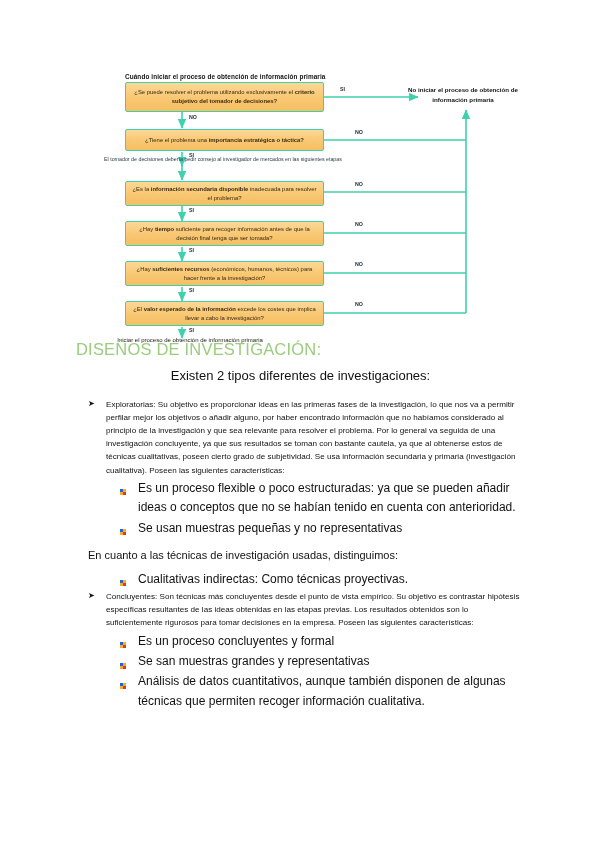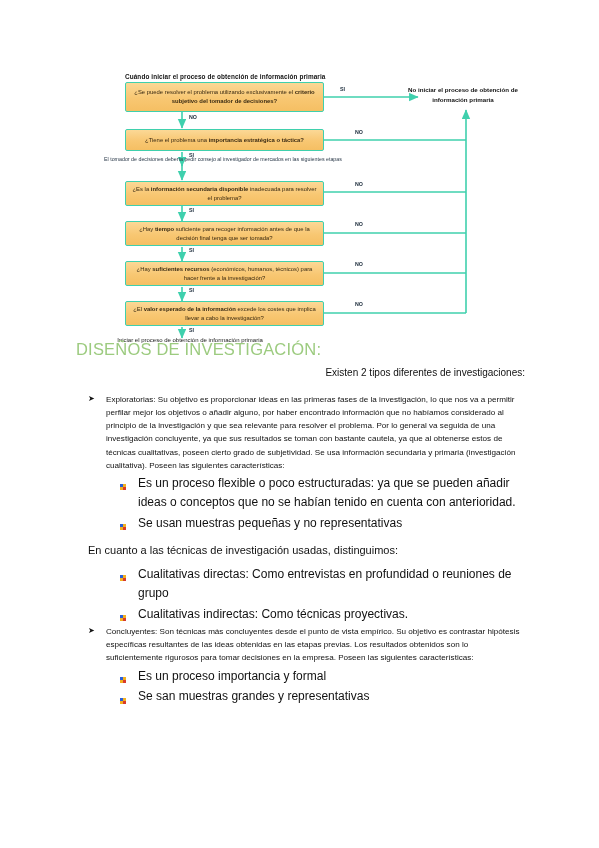--- a/index.html
+++ b/index.html
@@ -100,25 +100,25 @@
   }
   h1.section-heading {
     font-size: 16.5px;
     font-weight: normal;
     color: #9ccb7f;
     margin: 4px 0 6px 0;
     letter-spacing: .2px;
     line-height: 1.15;
   }
   p.body-line {
-    font-size: 10px;
+    font-size: 13px;
     line-height: 1.62;
     margin: 0 0 9px 0;
     color: #111;
-    text-align: right;
+    text-align: center;
   }
 
   .lvl1 {
     position: relative;
     padding-left: 30px;
     font-size: 8.1px;
     line-height: 1.62;
     margin: 0 0 2px 0;
     color: #111;
   }
@@ -284,58 +284,58 @@
 
     <div class="lvl2">
       <span class="sq-bullet">
         <svg viewBox="0 0 6 6" width="6" height="6">
             <rect x="0" y="0" width="3" height="3" fill="#2b5fd9"></rect>
             <rect x="3" y="0" width="3" height="3" fill="#f2b01e"></rect>
             <rect x="0" y="3" width="3" height="3" fill="#f2b01e"></rect>
             <rect x="3" y="3" width="3" height="3" fill="#d93a2b"></rect>
           </svg>
       </span>
-      <span>Cualitativas directas: Como entrevistas en profundidad o reuniones de grupo</span>
-    </div>
-    <div class="lvl2">
-      <span class="sq-bullet">
-        <svg viewBox="0 0 6 6" width="6" height="6">
-            <rect x="0" y="0" width="3" height="3" fill="#2b5fd9"></rect>
-            <rect x="3" y="0" width="3" height="3" fill="#f2b01e"></rect>
-            <rect x="0" y="3" width="3" height="3" fill="#f2b01e"></rect>
-            <rect x="3" y="3" width="3" height="3" fill="#d93a2b"></rect>
-          </svg>
-      </span>
       <span>Cualitativas indirectas: Como técnicas proyectivas.</span>
     </div>
 
     <div class="lvl1">
       <span class="arrow-bullet">➤</span>
       <span>Concluyentes: Son técnicas más concluyentes desde el punto de vista empírico. Su objetivo es contrastar hipótesis específicas resultantes de las ideas obtenidas en las etapas previas. Los resultados obtenidos son lo suficientemente rigurosos para tomar decisiones en la empresa. Poseen las siguientes características:</span>
     </div>
 
     <div class="lvl2">
       <span class="sq-bullet">
         <svg viewBox="0 0 6 6" width="6" height="6">
             <rect x="0" y="0" width="3" height="3" fill="#2b5fd9"></rect>
             <rect x="3" y="0" width="3" height="3" fill="#f2b01e"></rect>
             <rect x="0" y="3" width="3" height="3" fill="#f2b01e"></rect>
             <rect x="3" y="3" width="3" height="3" fill="#d93a2b"></rect>
           </svg>
       </span>
-      <span>Es un proceso importancia y formal</span>
+      <span>Es un proceso concluyentes y formal</span>
     </div>
     <div class="lvl2">
       <span class="sq-bullet">
         <svg viewBox="0 0 6 6" width="6" height="6">
             <rect x="0" y="0" width="3" height="3" fill="#2b5fd9"></rect>
             <rect x="3" y="0" width="3" height="3" fill="#f2b01e"></rect>
             <rect x="0" y="3" width="3" height="3" fill="#f2b01e"></rect>
             <rect x="3" y="3" width="3" height="3" fill="#d93a2b"></rect>
           </svg>
       </span>
       <span>Se san muestras grandes y representativas</span>
     </div>
+    <div class="lvl2">
+      <span class="sq-bullet">
+        <svg viewBox="0 0 6 6" width="6" height="6">
+            <rect x="0" y="0" width="3" height="3" fill="#2b5fd9"></rect>
+            <rect x="3" y="0" width="3" height="3" fill="#f2b01e"></rect>
+            <rect x="0" y="3" width="3" height="3" fill="#f2b01e"></rect>
+            <rect x="3" y="3" width="3" height="3" fill="#d93a2b"></rect>
+          </svg>
+      </span>
+      <span>Análisis de datos cuantitativos, aunque también disponen de algunas técnicas que permiten recoger información cualitativa.</span>
+    </div>
 
 
   </div>
 
 </div>
 
 </body></html>

